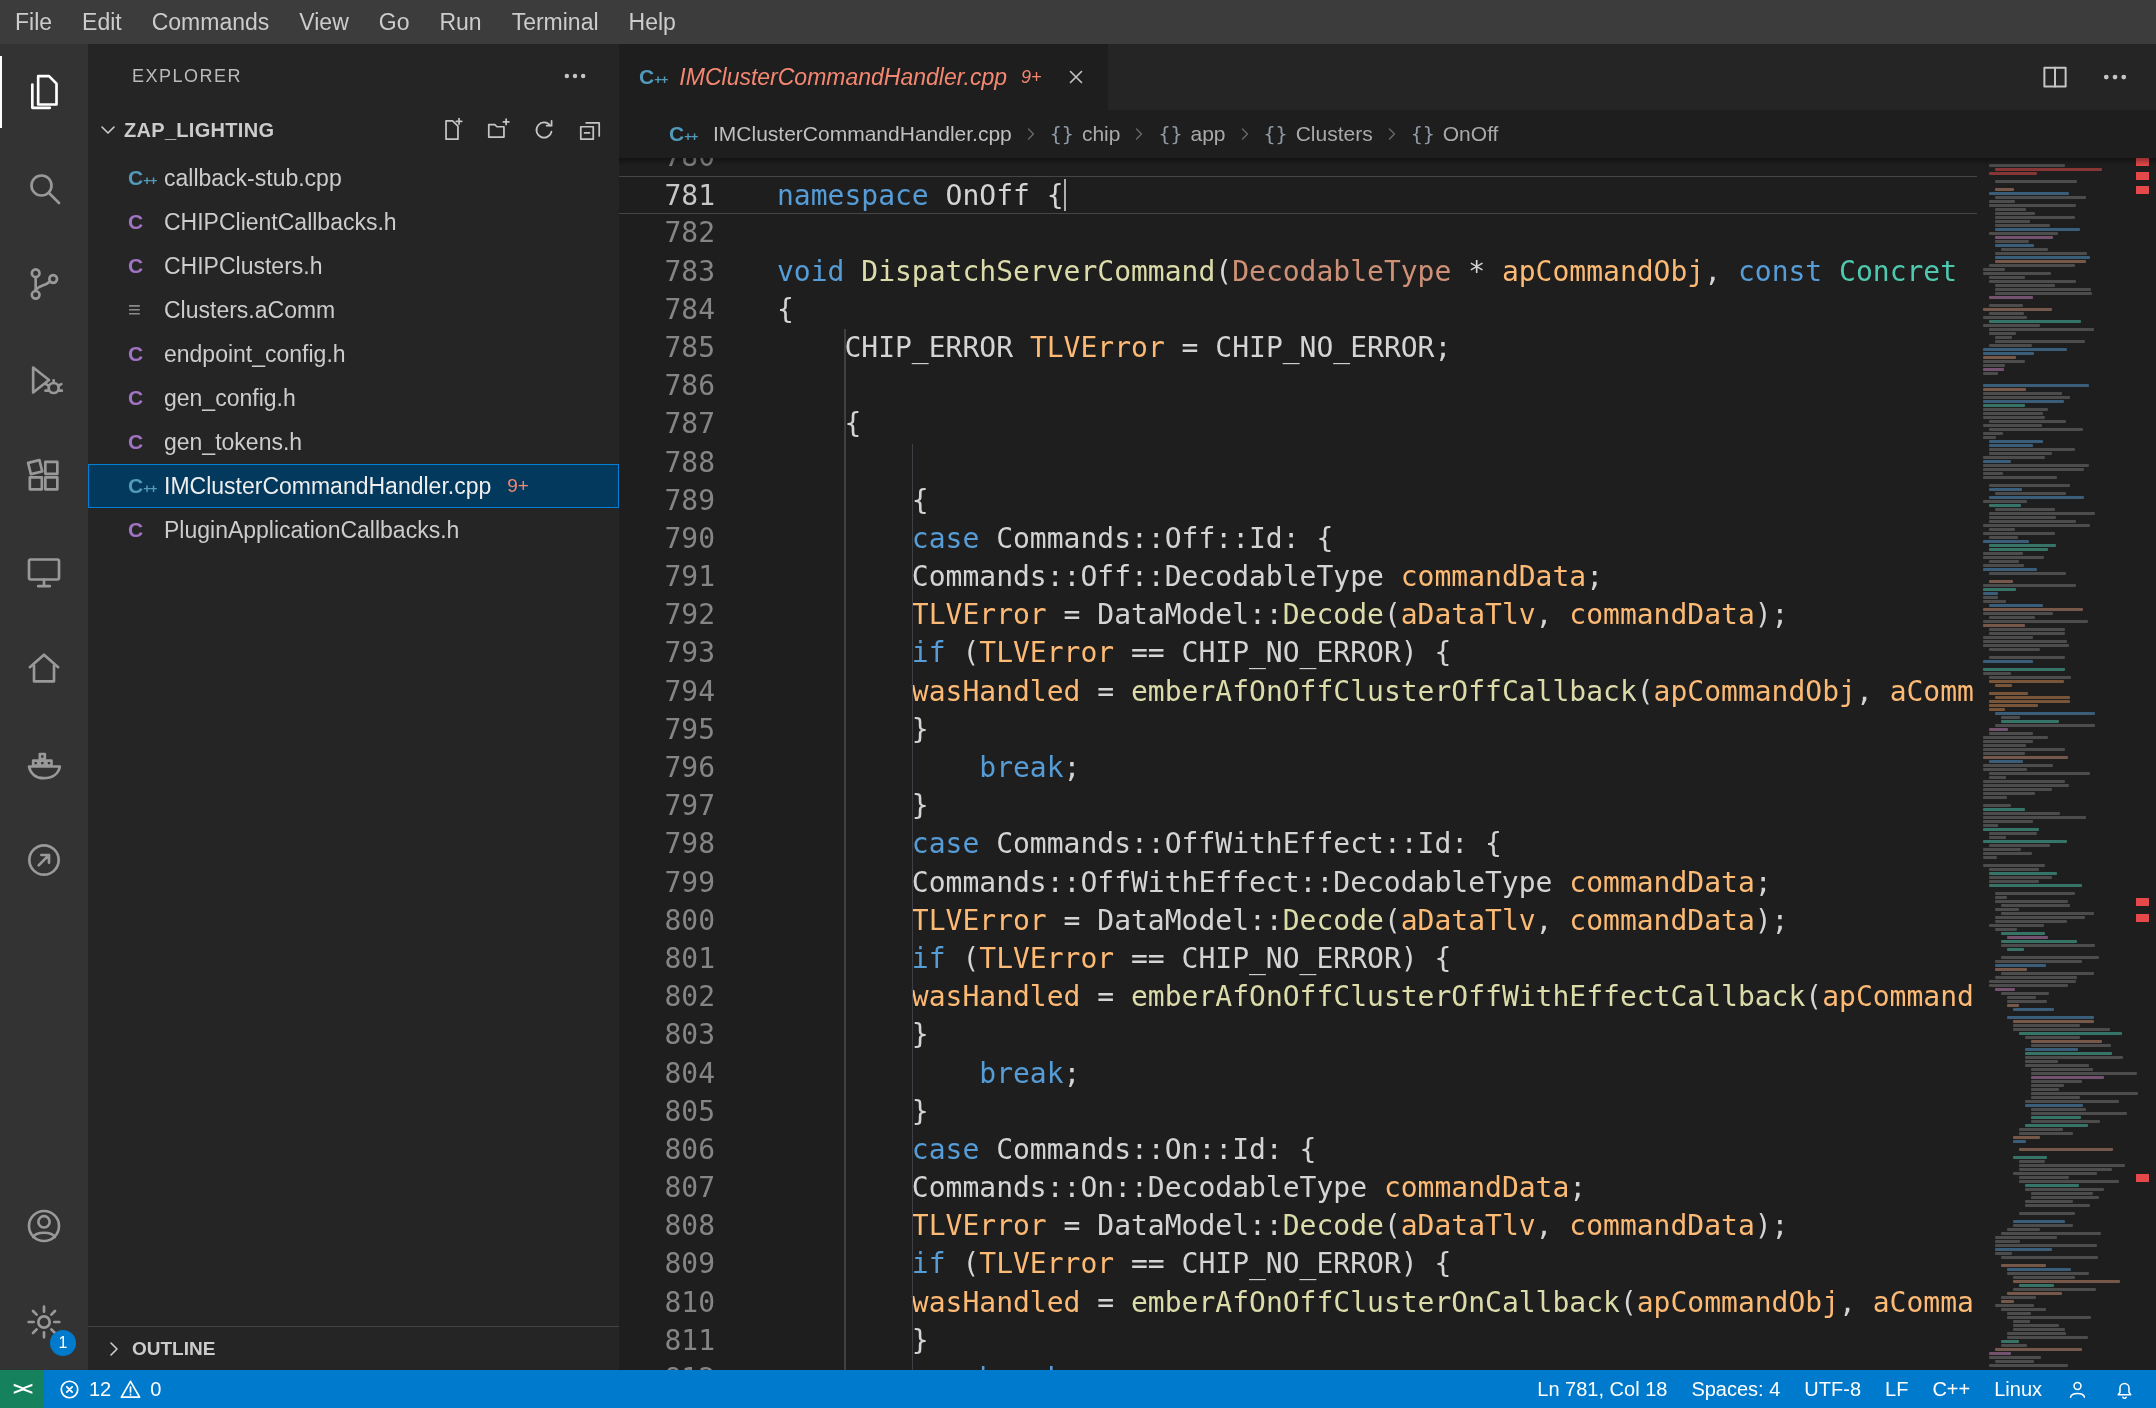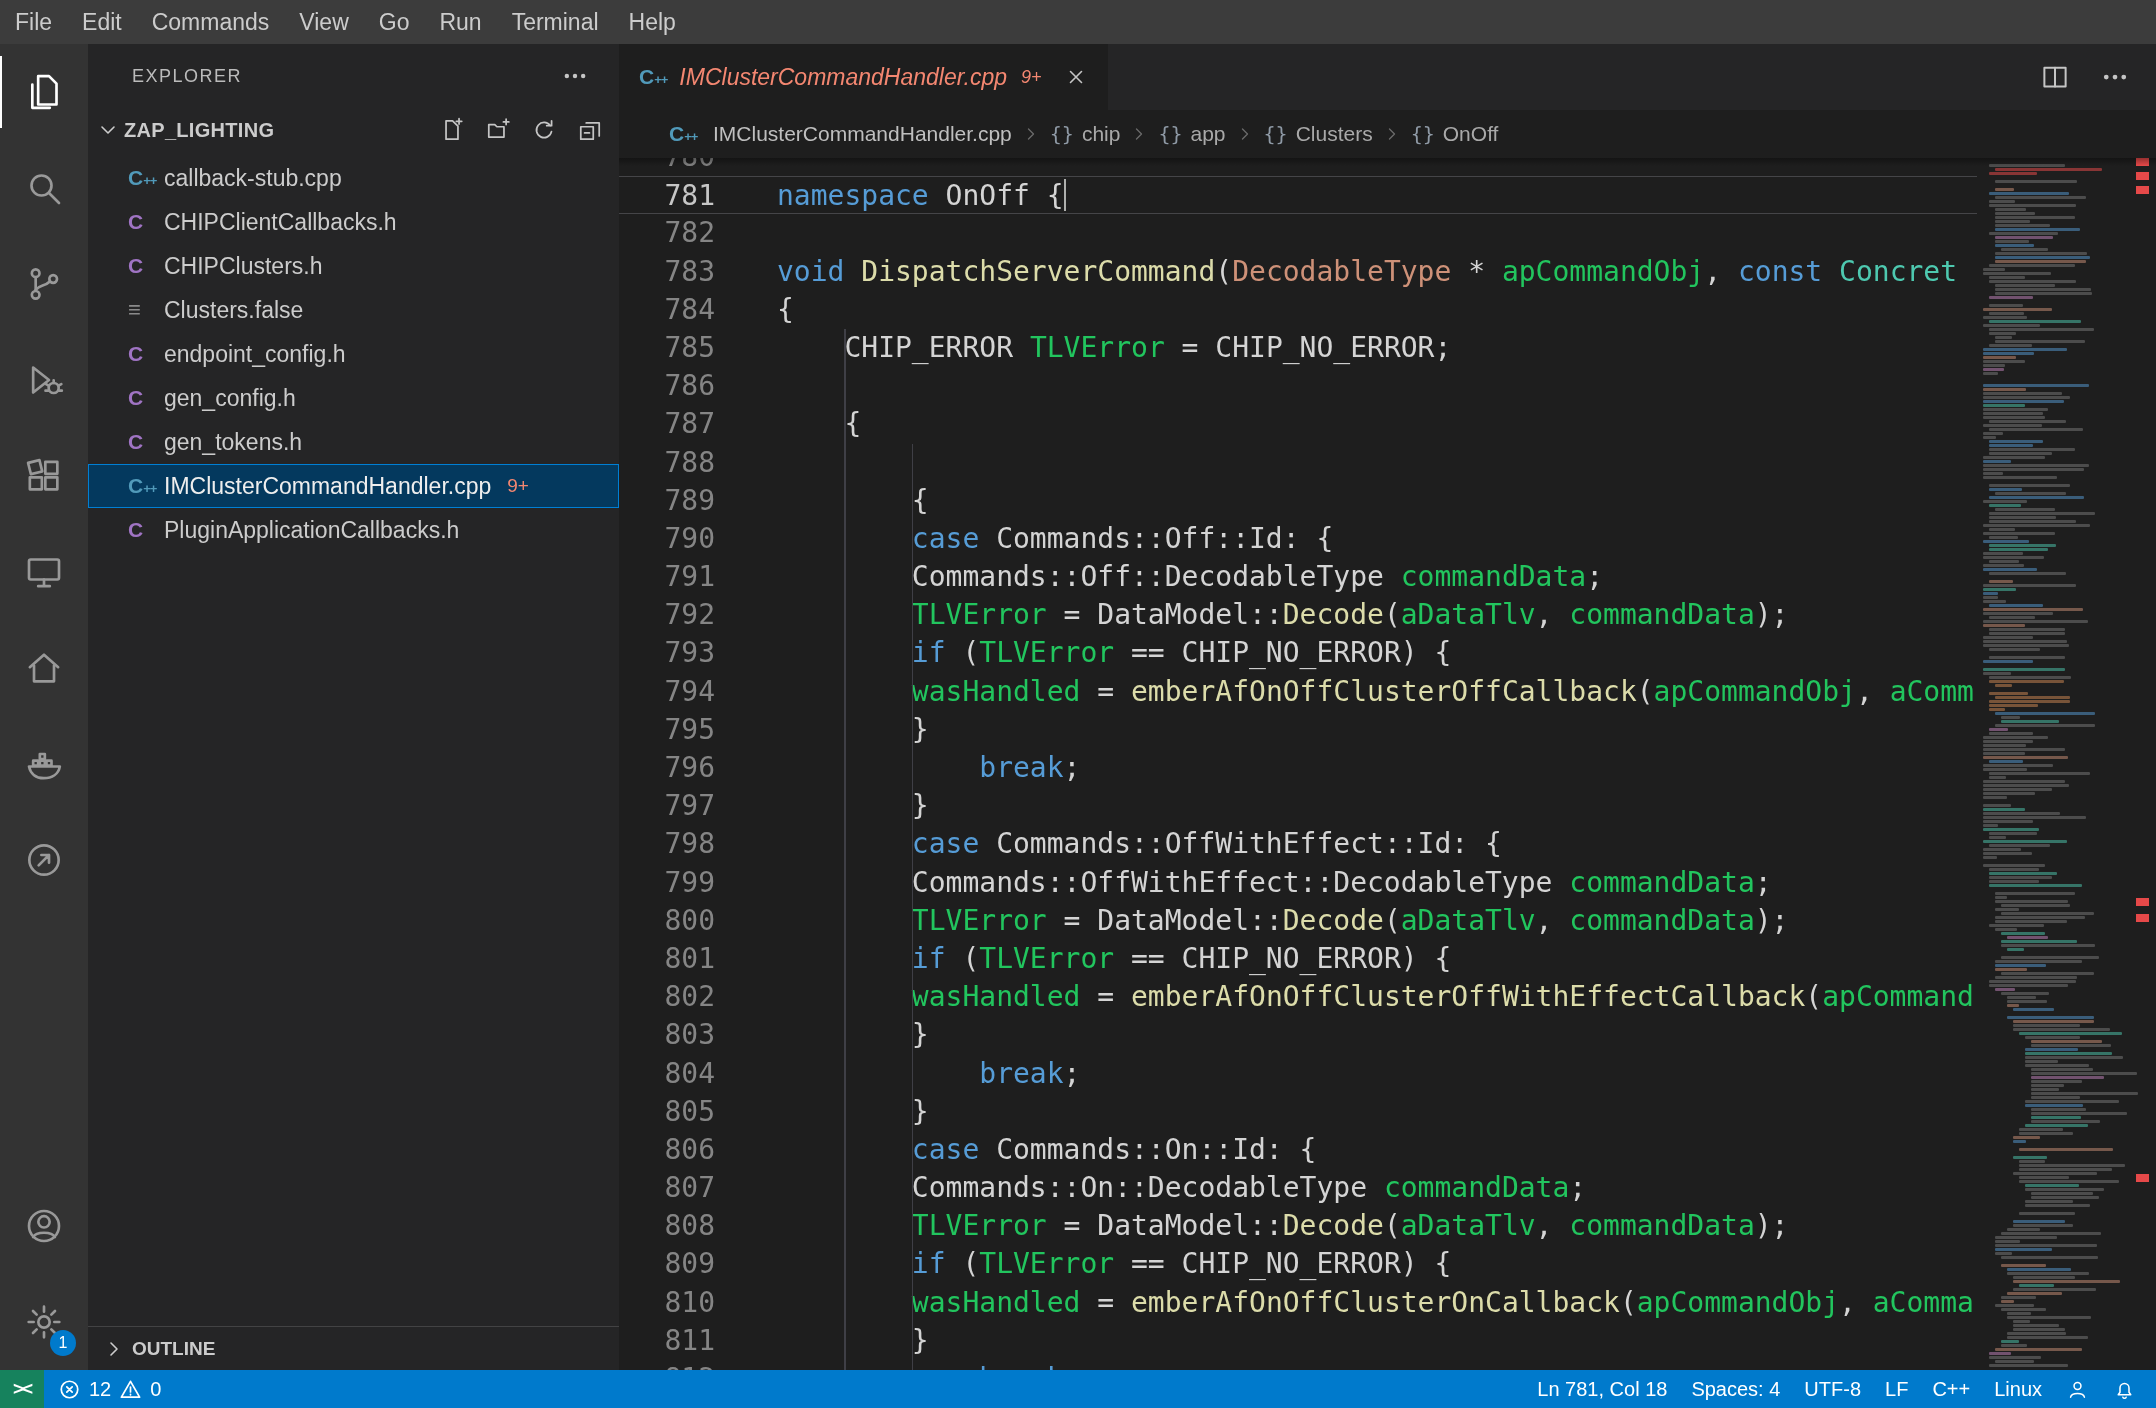--- a/index.html
+++ b/index.html
@@ -67,21 +67,21 @@
   .bc-sep svg{width:20px;height:20px}
 
   .code-wrap{flex:1;position:relative;overflow:hidden}
   .code-wrap::before{content:"";position:absolute;top:0;left:0;right:0;height:8px;background:linear-gradient(rgba(0,0,0,.35),transparent);z-index:6}
   .code-content{position:absolute;top:-20px;left:0;right:179px;overflow:hidden}
   .code-line{display:flex;height:38.2px;line-height:38.2px;font-family:"DejaVu Sans Mono",monospace;font-size:28px;position:relative}
   .line-num{width:96px;text-align:right;color:#858585;flex:none}
   .line-text{padding-left:62px;white-space:pre;color:#d4d4d4;overflow:hidden}
   .code-line.active-line{border-top:1px solid #454548;border-bottom:1px solid #454548}
   .code-line.active-line .line-num{color:#c6c6c6}
-  .c-d{color:#d4d4d4}.c-k{color:#569cd6}.c-f{color:#dcdcaa}.c-v{color:#22c55e}.c-t{color:#4ec9b0}.c-o{color:#ce9178}
+  .c-d{color:#d4d4d4}.c-k{color:#569cd6}.c-f{color:#dcdcaa}.c-v{color:#fdba74}.c-t{color:#4ec9b0}.c-o{color:#ce9178}
   .indent-guide{position:absolute;width:1.5px;background:#3f3f46}
   .cursor-caret{position:absolute;width:2.5px;background:#aeafad}
 
   .minimap{position:absolute;top:0;bottom:0;right:32px;width:147px;background:#1e1e1e}
   .mm-bar{position:absolute;height:2.5px;border-radius:1px;opacity:.5}
   .ruler{position:absolute;top:0;bottom:0;right:0;width:32px}
   .ruler-mark{position:absolute;right:7px;width:13px;height:8px;background:#f14c4c;opacity:.95}
 
   
   .statusbar{height:38px;background:#007acc;display:flex;align-items:center;color:#ffffff;font-size:20px;flex:none}
@@ -251,21 +251,21 @@
           <div class="file-row">
             <span class="file-icon ft-h">C</span>
             <span class="file-name">CHIPClientCallbacks.h</span>
           </div>
           <div class="file-row">
             <span class="file-icon ft-h">C</span>
             <span class="file-name">CHIPClusters.h</span>
           </div>
           <div class="file-row">
             <span class="file-icon ft-matter">≡</span>
-            <span class="file-name">Clusters.false</span>
+            <span class="file-name">Clusters.aComm</span>
           </div>
           <div class="file-row">
             <span class="file-icon ft-h">C</span>
             <span class="file-name">endpoint_config.h</span>
           </div>
           <div class="file-row">
             <span class="file-icon ft-h">C</span>
             <span class="file-name">gen_config.h</span>
           </div>
           <div class="file-row">

